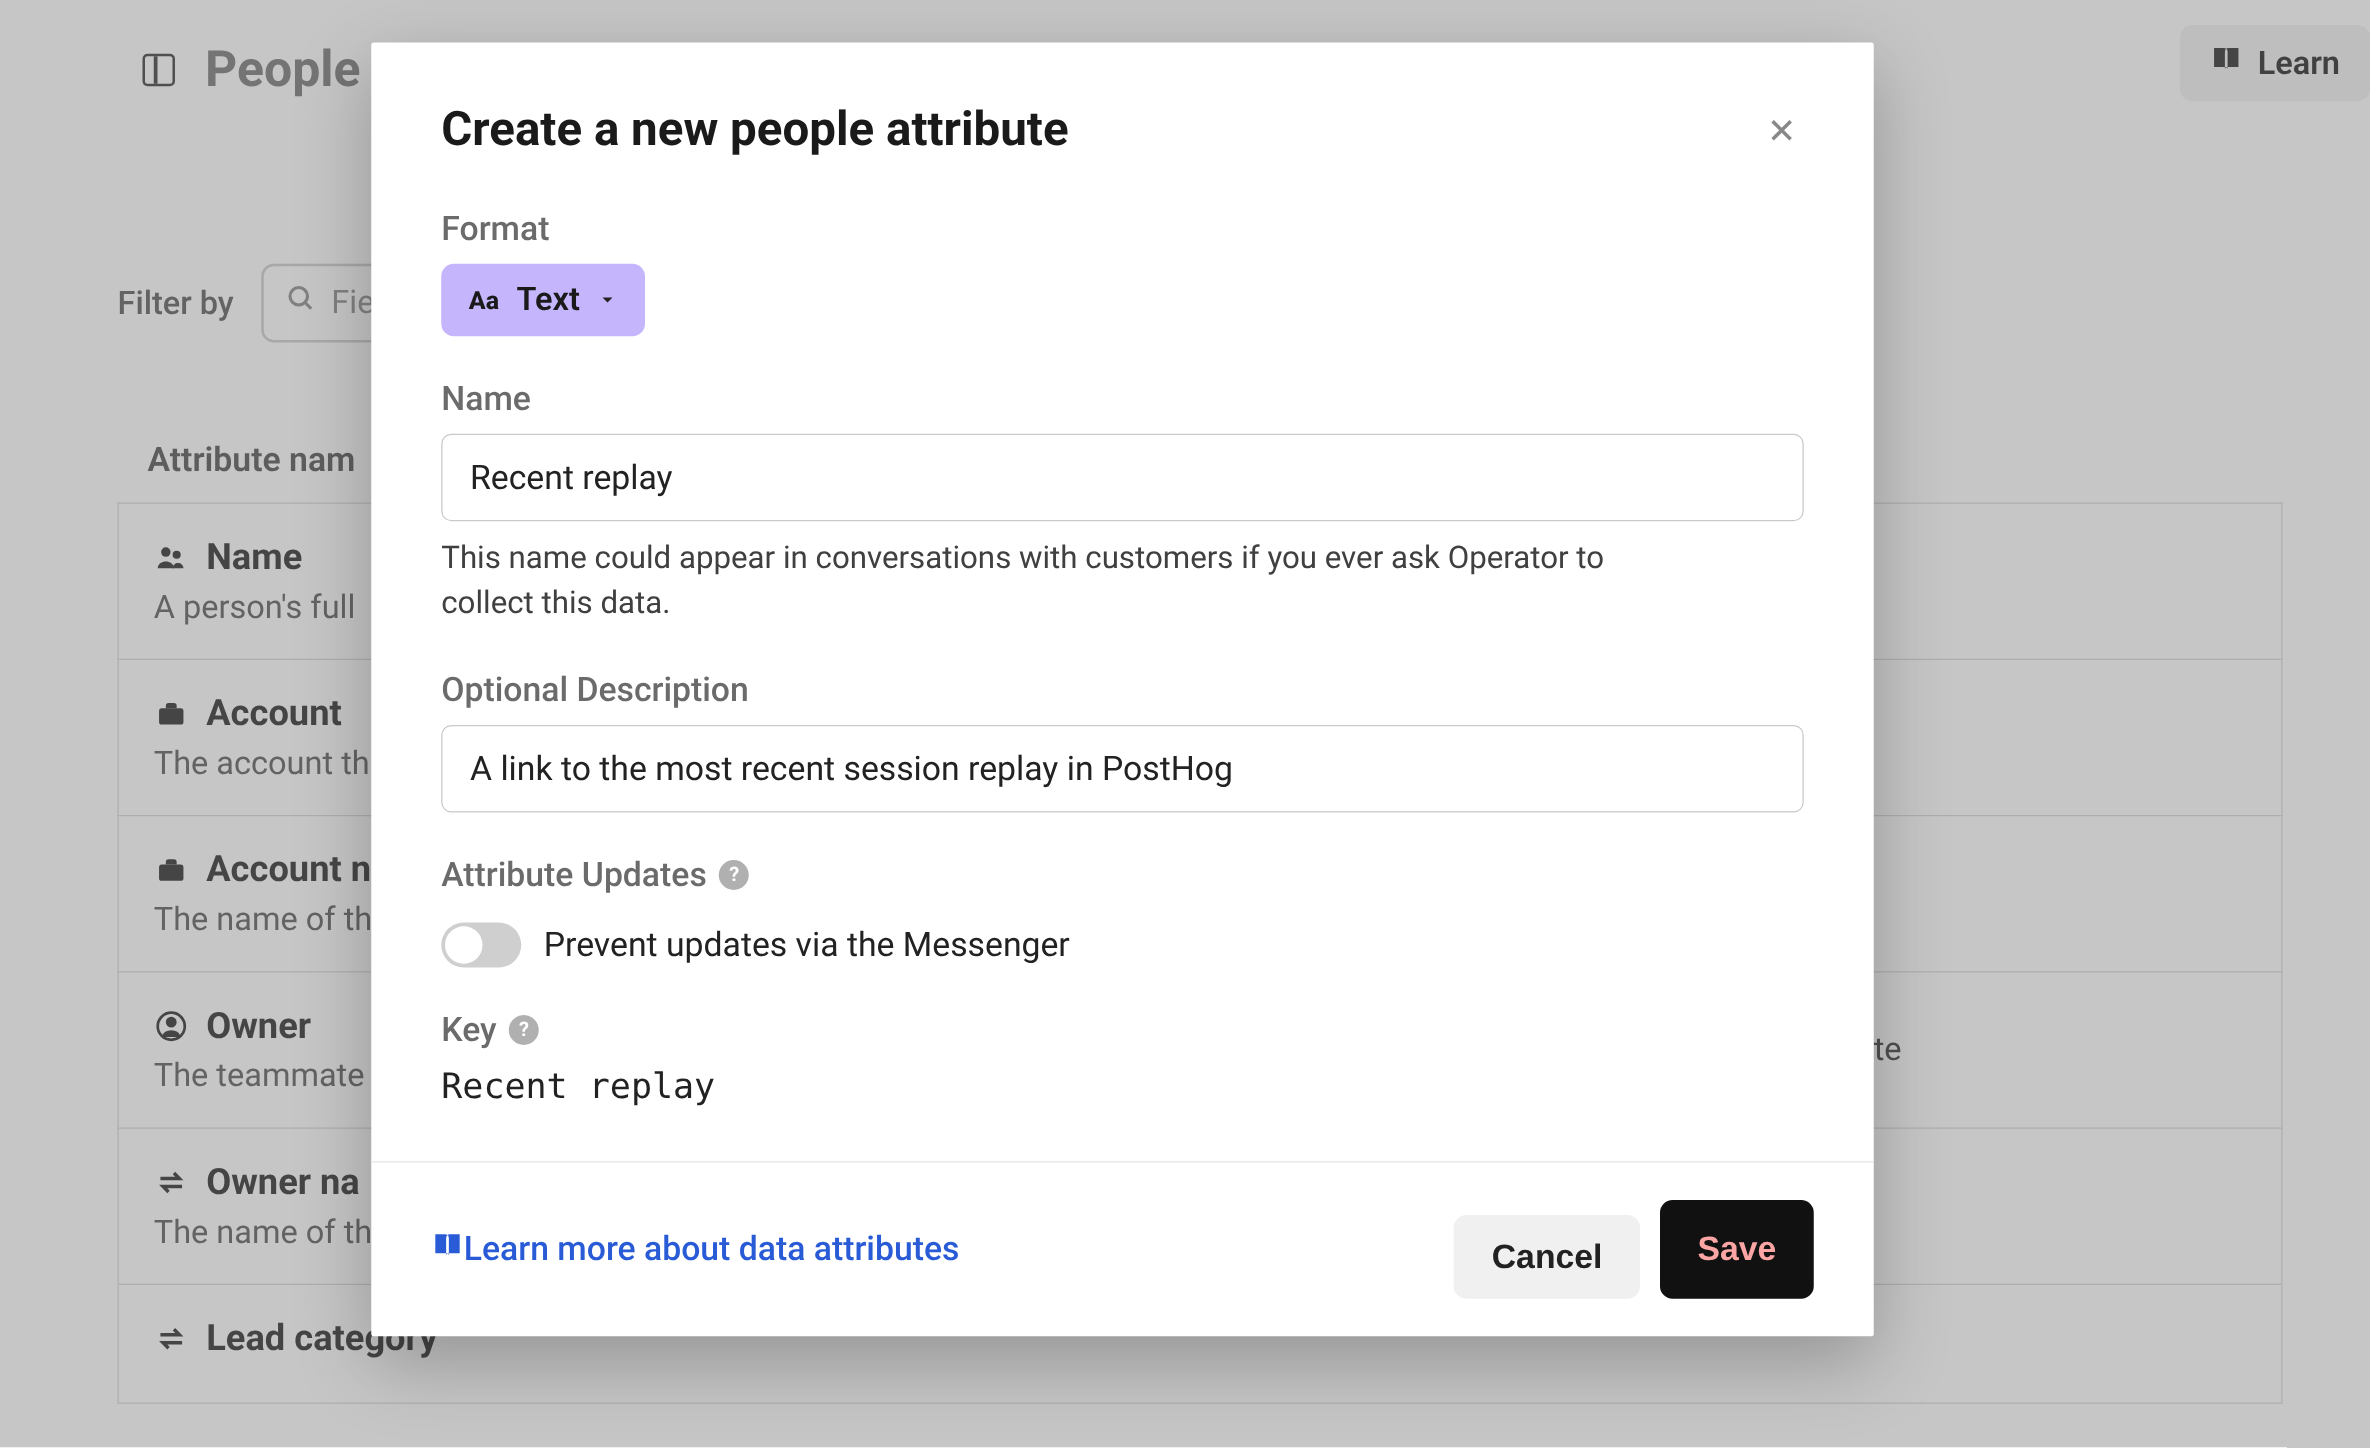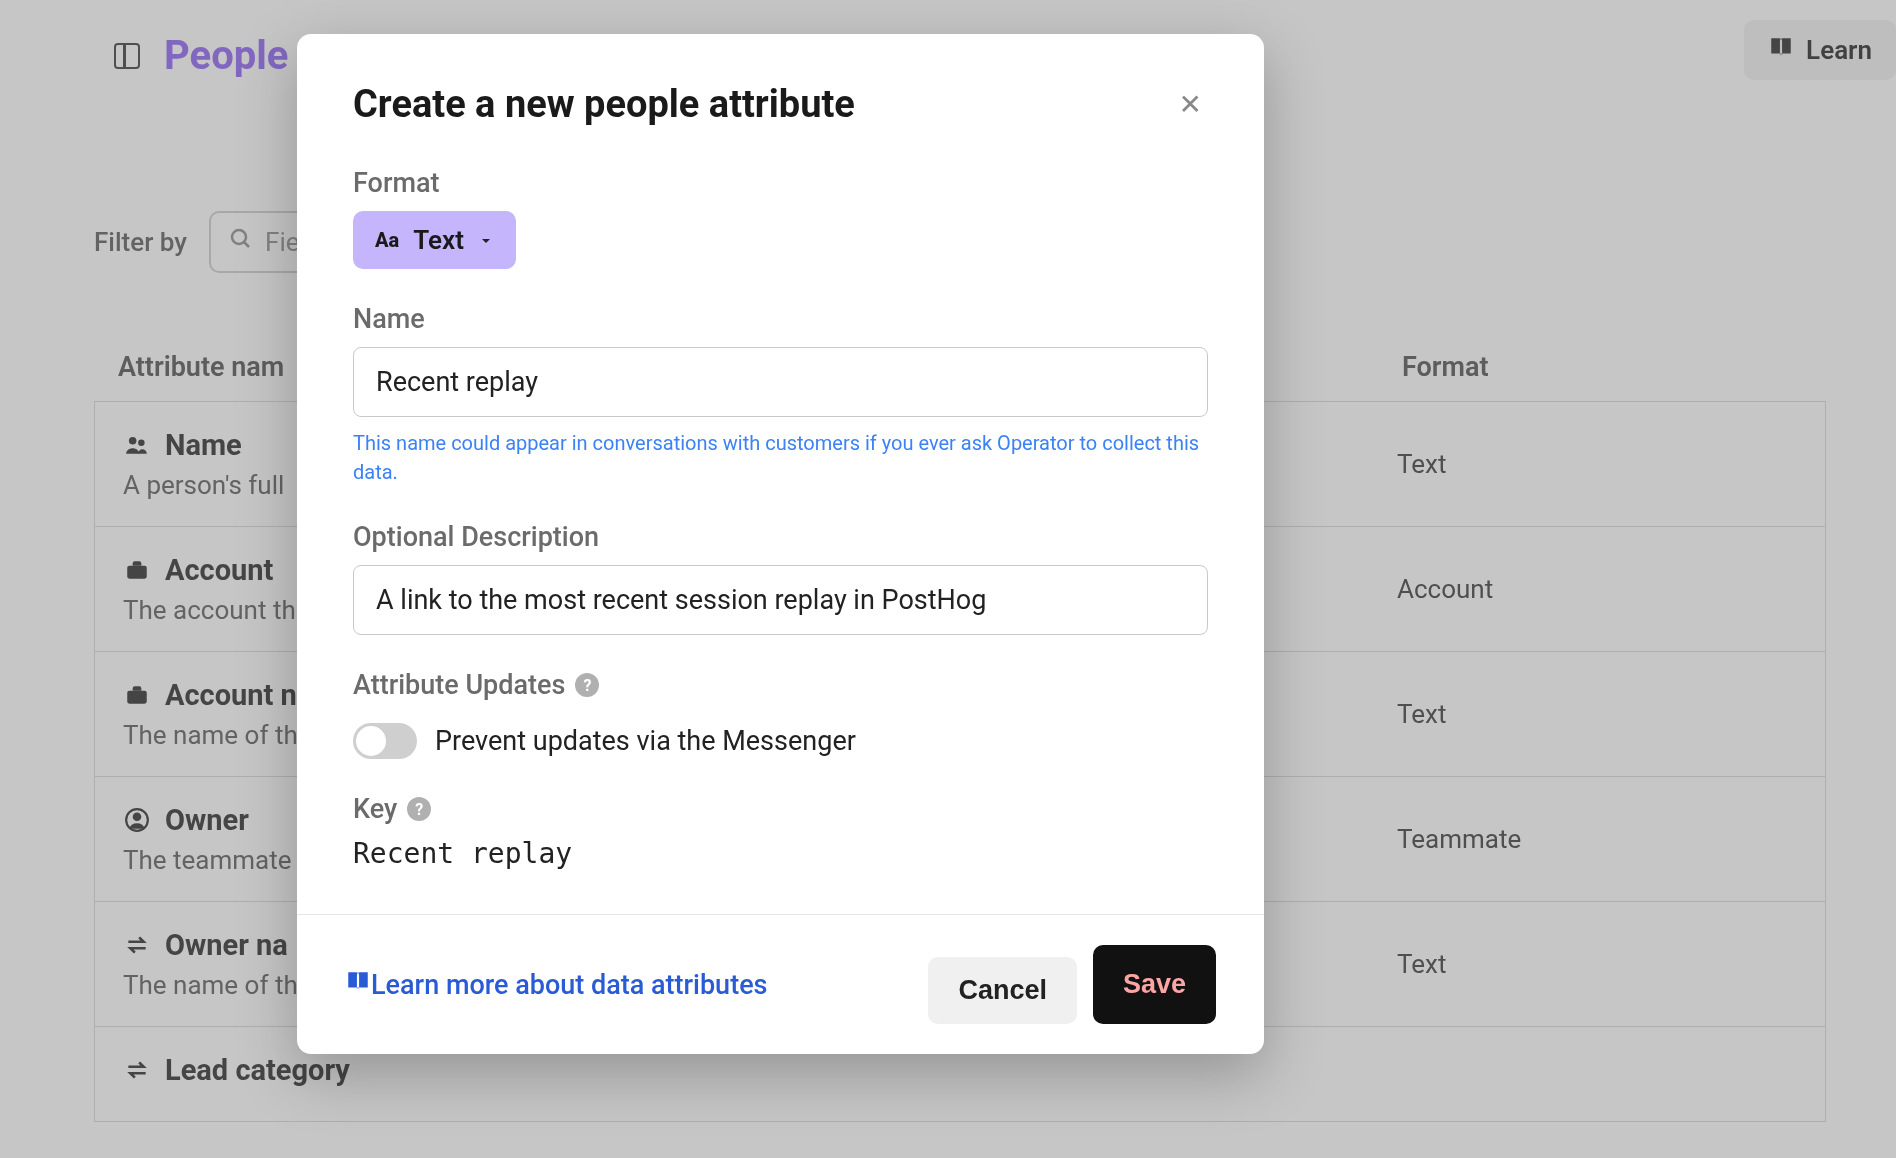--- a/index.html
+++ b/index.html
@@ -21,21 +21,21 @@
     }
     .bg-header {
       display: flex;
       align-items: center;
       gap: 24px;
       padding: 12px 64px 12px 90px;
     }
     .bg-title {
       font-size: 40px;
       font-weight: 700;
-      color: #8b5cf6;
+      color: #737373;
     }
     .bg-learn {
       position: absolute;
       top: 20px;
       right: 0;
       display: flex;
       align-items: center;
       gap: 12px;
       padding: 14px 24px;
       background: #f1f1f1;
@@ -102,23 +102,23 @@
       position: absolute;
       inset: 0;
       background: rgba(120,120,120,0.42);
     }
 
     
     .modal {
       position: absolute;
       top: 34px;
       left: 297px;
-      width: 967px;
+      width: 1202px;
       background: #fff;
-      border-radius: 14px;
+      border-radius: 2px;
       box-shadow: 0 20px 60px rgba(0,0,0,0.25);
       overflow: hidden;
     }
     .modal-header {
       display: flex;
       align-items: flex-start;
       justify-content: space-between;
       padding: 48px 56px 12px 56px;
     }
     .modal-title { font-size: 38px; font-weight: 700; color: #1a1a1a; }
@@ -157,22 +157,22 @@
       width: 100%;
       border: 1.5px solid #c9c9c9;
       border-radius: 8px;
       padding: 18px 22px;
       font-size: 27px;
       color: #222;
       font-family: inherit;
     }
     .hint {
       margin-top: 12px;
-      font-size: 20px;
-      color: #3b82f6;
+      font-size: 25px;
+      color: #404040;
       line-height: 1.45;
       max-width: 1000px;
     }
     .toggle-row {
       display: flex;
       align-items: center;
       gap: 18px;
       margin-top: 22px;
     }
     .toggle {

